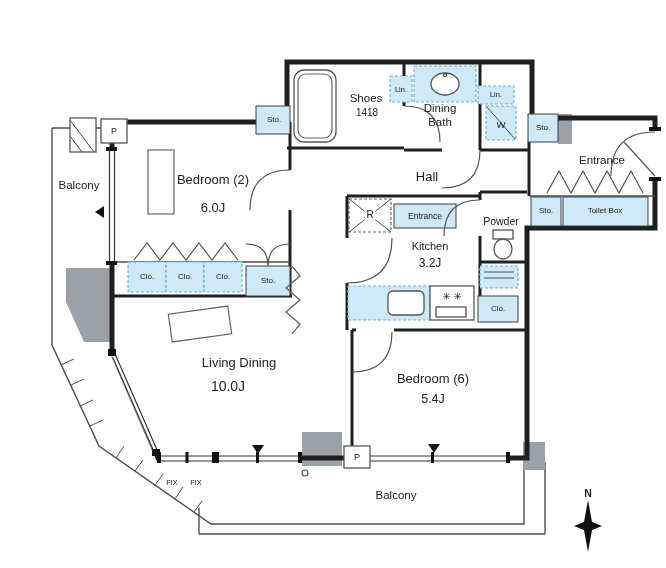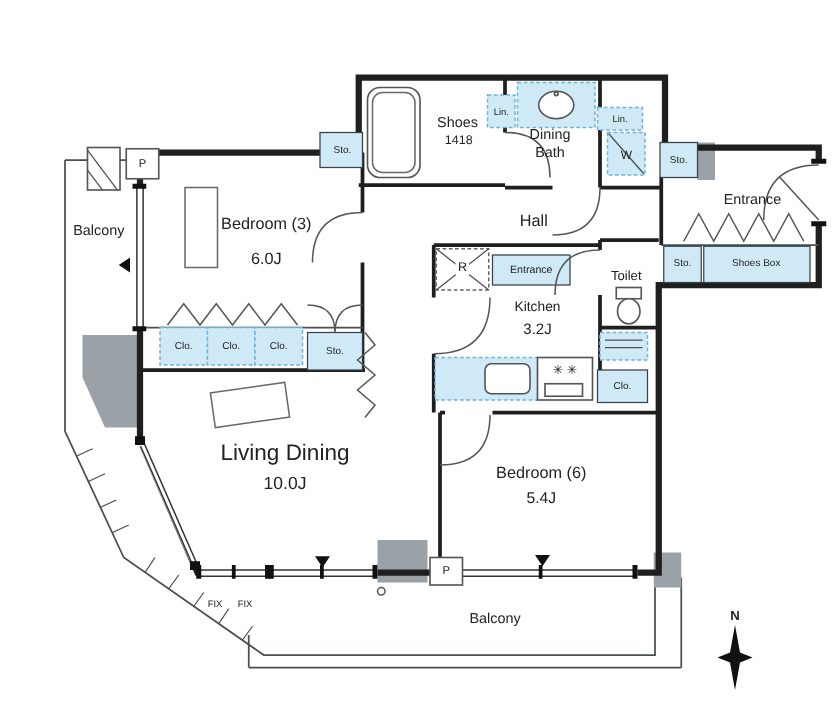--- a/index.html
+++ b/index.html
@@ -151,47 +151,47 @@
       <polygon class="cap" points="428,444 440,444 434,453"></polygon>
       <rect class="fix" x="101" y="119" width="26" height="24"></rect>
       <rect class="fix" x="344" y="446" width="26" height="22"></rect>
       <circle class="door" cx="305" cy="473" r="3"></circle>
       <polygon class="cap" points="588,500 592,522 602,526 592,530 588,552 584,530 574,526 584,522"></polygon>
     </g>
   </svg>
 
   <div class="lbl" style="left:79px;top:186px;font-size:11.5px">Balcony</div>
   <div class="lbl" style="left:114px;top:131px;font-size:9px">P</div>
-  <div class="lbl" style="left:213px;top:179px;font-size:13px">Bedroom (3)</div>
+  <div class="lbl" style="left:213px;top:179px;font-size:13px">Bedroom (2)</div>
   <div class="lbl" style="left:213px;top:207px;font-size:13px">6.0J</div>
   <div class="lbl" style="left:274px;top:120px;font-size:8px">Sto.</div>
   <div class="lbl" style="left:366px;top:99px;font-size:11.5px">Shoes</div>
   <div class="lbl" style="left:367px;top:113px;font-size:10px">1418</div>
   <div class="lbl" style="left:401px;top:90px;font-size:7.5px">Lin.</div>
   <div class="lbl" style="left:440px;top:109px;font-size:11.5px">Dining</div>
   <div class="lbl" style="left:440px;top:123px;font-size:11.5px">Bath</div>
   <div class="lbl" style="left:496px;top:95px;font-size:7.5px">Lin.</div>
   <div class="lbl" style="left:501px;top:125px;font-size:9.5px">W</div>
   <div class="lbl" style="left:543px;top:128px;font-size:8px">Sto.</div>
   <div class="lbl" style="left:602px;top:161px;font-size:11.5px">Entrance</div>
   <div class="lbl" style="left:427px;top:176px;font-size:13px">Hall</div>
   <div class="lbl" style="left:546px;top:211px;font-size:8px">Sto.</div>
-  <div class="lbl" style="left:605px;top:211px;font-size:8px">Shoes Box</div>
-  <div class="lbl" style="left:501px;top:221px;font-size:10.5px">Toilet</div>
+  <div class="lbl" style="left:605px;top:211px;font-size:8px">Toilet Box</div>
+  <div class="lbl" style="left:501px;top:221px;font-size:10.5px">Powder</div>
   <div class="lbl" style="left:425px;top:216px;font-size:8.5px">Entrance</div>
   <div class="lbl" style="left:370px;top:215px;font-size:10px;background:#fff;padding:0 2px">R</div>
   <div class="lbl" style="left:430px;top:246px;font-size:11px">Kitchen</div>
   <div class="lbl" style="left:430px;top:263px;font-size:12px">3.2J</div>
   <div class="lbl" style="left:452px;top:297px;font-size:10px">✳ ✳</div>
   <div class="lbl" style="left:498px;top:309px;font-size:8px">Clo.</div>
   <div class="lbl" style="left:147px;top:277px;font-size:8px">Clo.</div>
   <div class="lbl" style="left:185px;top:277px;font-size:8px">Clo.</div>
   <div class="lbl" style="left:223px;top:277px;font-size:8px">Clo.</div>
   <div class="lbl" style="left:268px;top:281px;font-size:8px">Sto.</div>
-  <div class="lbl" style="left:228px;top:362px;font-size:18px">Living Dining</div>
+  <div class="lbl" style="left:239px;top:362px;font-size:13px">Living Dining</div>
   <div class="lbl" style="left:228px;top:386px;font-size:14px">10.0J</div>
   <div class="lbl" style="left:433px;top:378px;font-size:13px">Bedroom (6)</div>
   <div class="lbl" style="left:433px;top:399px;font-size:12.5px">5.4J</div>
   <div class="lbl" style="left:357px;top:457px;font-size:9px">P</div>
   <div class="lbl" style="left:396px;top:496px;font-size:11.5px">Balcony</div>
   <div class="lbl" style="left:172px;top:483px;font-size:7.5px">FIX</div>
   <div class="lbl" style="left:196px;top:483px;font-size:7.5px">FIX</div>
   <div class="lbl bold" style="left:588px;top:493px;font-size:10.5px">N</div>
 
 </div>

